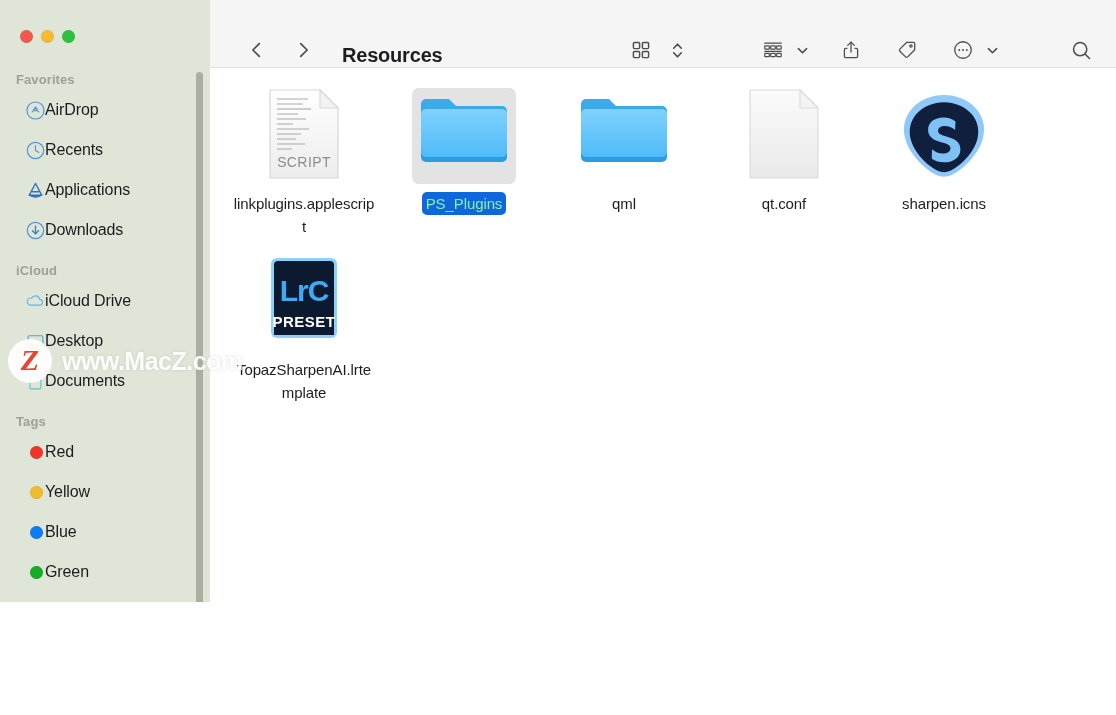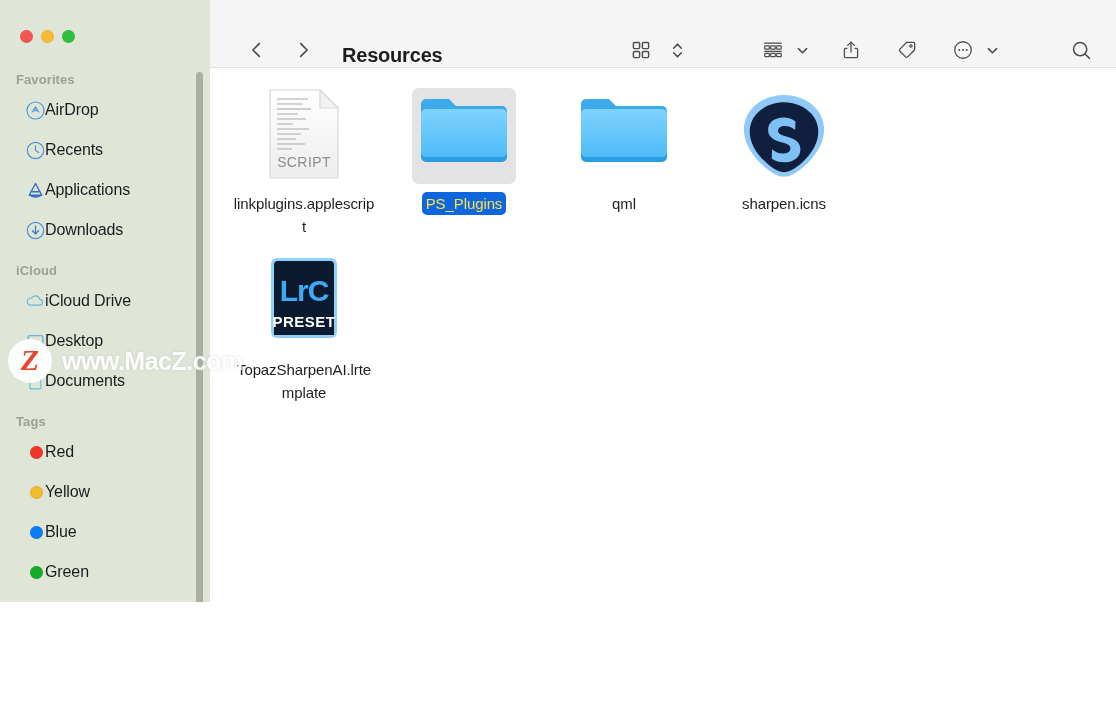--- a/index.html
+++ b/index.html
@@ -198,21 +198,21 @@
     color: #1d1d1f;
     text-align: center;
     max-width: 152px;
     word-break: break-all;
     border-radius: 5px;
     padding: 0 4px;
     letter-spacing: -0.1px;
   }
   .file-cell.selected .file-label {
     background: #0f67dd;
-    color: #fde047;
+    color: #86efac;
   }
 
   
   .doc-page {
     position: relative;
     width: 72px; height: 92px;
   }
 
   
   .icns-wrap { width: 96px; height: 96px; }
@@ -556,20 +556,35 @@
         <div class="file-cell">
           <div class="icon-box">
             <svg width="96" height="80" viewBox="0 0 96 80">
               <path d="M5 16a5 5 0 0 1 5-5h23l7 7h46a5 5 0 0 1 5 5v46a5 5 0 0 1-5 5H10a5 5 0 0 1-5-5z" fill="url(#fb1)"></path>
               <path d="M5 26a5 5 0 0 1 5-5h76a5 5 0 0 1 5 5v38a5 5 0 0 1-5 5H10a5 5 0 0 1-5-5z" fill="url(#ff1)"></path>
             </svg>
           </div>
           <div class="file-label">qml</div>
         </div>
 
+        <div class="file-cell">
+          <div class="icon-box">
+            <svg class="doc-page" viewBox="0 0 72 92">
+              <defs>
+                <linearGradient id="pg2" x1="0" y1="0" x2="0" y2="1">
+                    <stop offset="0" stop-color="#fbfbfb"></stop>
+                    <stop offset="1" stop-color="#e9e9e9"></stop>
+                  </linearGradient>
+              </defs>
+              <path d="M2 2h50l18 18v70H2z" fill="url(#pg2)" stroke="#dcdcdc" stroke-width="1.2" stroke-linejoin="round"></path>
+              <path d="M52 2v18h18z" fill="#f4f4f4" stroke="#dcdcdc" stroke-width="1.2" stroke-linejoin="round"></path>
+            </svg>
+          </div>
+          <div class="file-label">qt.conf</div>
+        </div>
 
         <div class="file-cell">
           <div class="icon-box">
             <svg class="icns-wrap" viewBox="0 0 96 96">
               <path d="M48 7c12 0 24 4.5 32 13.5 7.4 8.4 9.6 19 7 29.4-2.8 11.2-11.2 22.5-22.6 31.6-5.3 4.2-11 7.2-16.4 7.2s-11.1-3-16.4-7.2C20.2 72.4 11.8 61.1 9 49.9 6.4 39.5 8.6 28.9 16 20.5 24 11.5 36 7 48 7z" fill="#8fc9f7"></path>
               <path d="M48 14.2c10.3 0 20.6 3.9 27.4 11.6 6.3 7.1 8.2 16.2 6 25.1-2.4 9.6-9.7 19.4-19.5 27.2-4.6 3.6-9.5 6.2-13.9 6.2s-9.3-2.6-13.9-6.2c-9.8-7.8-17.1-17.6-19.5-27.2-2.2-8.9-.3-18 6-25.1C27.4 18.1 37.7 14.2 48 14.2z" fill="#111f3e"></path>
               <path d="M59.5 33.5c-3.2-2.7-7.3-4.1-12-4.1-9.1 0-15.4 4.9-15.4 12.3 0 6.3 4.1 9.9 12.2 12.3l3.8 1.1c4.6 1.4 6.3 2.8 6.3 5.3 0 3.1-3 5.2-7.6 5.2-4.1 0-7.7-1.5-10.8-4.3l-.2 9.4c3.4 2.4 7.6 3.6 12.3 3.6 9.7 0 16.3-5.1 16.3-12.9 0-6.2-3.7-9.9-11.6-12.2l-4-1.2c-4.9-1.5-6.7-2.8-6.7-5.3 0-2.8 2.7-4.6 6.8-4.6 3.8 0 7.2 1.3 10.2 3.9z" fill="#7ec2f5"></path>
             </svg>
           </div>
           <div class="file-label">sharpen.icns</div>

